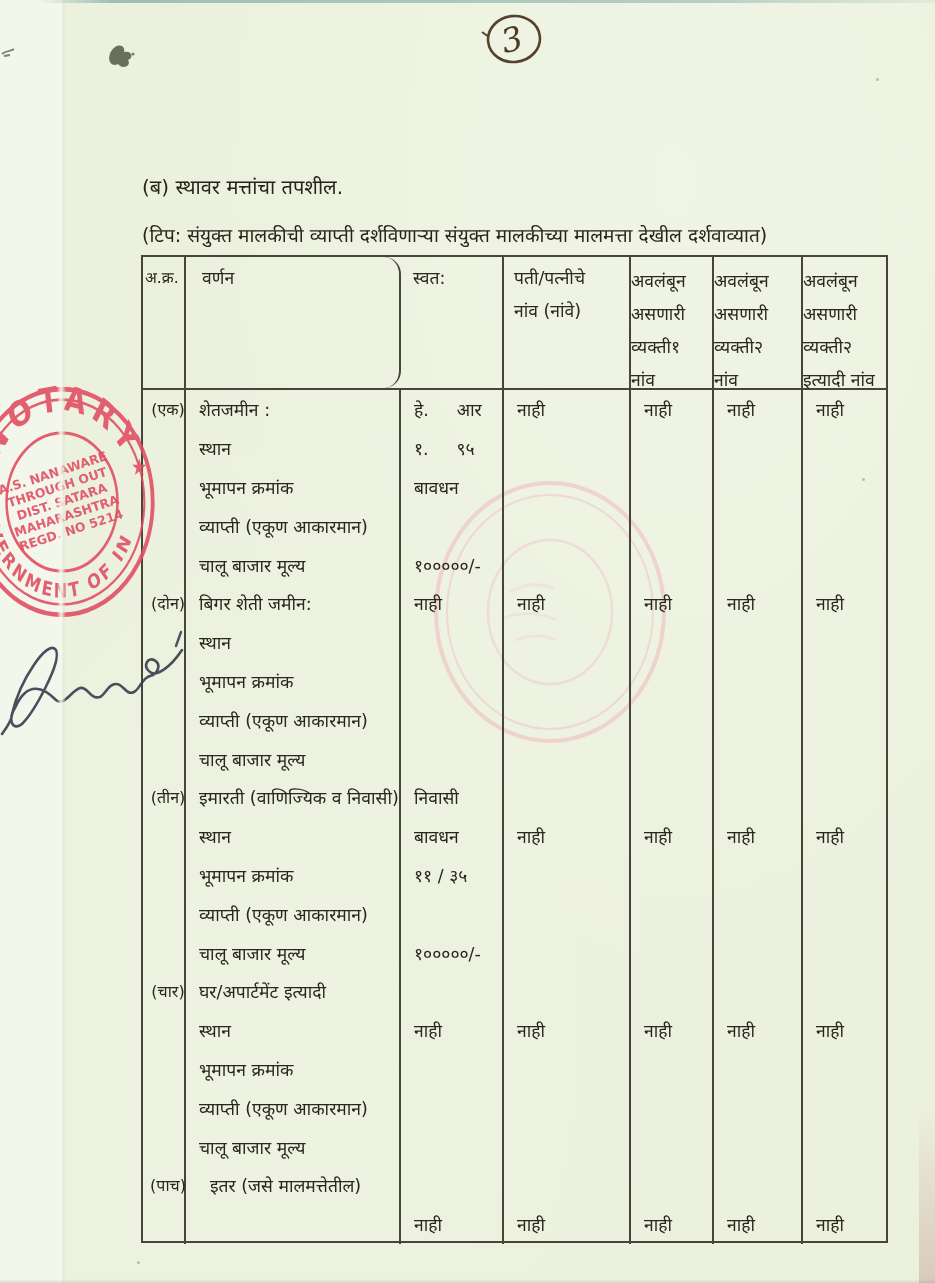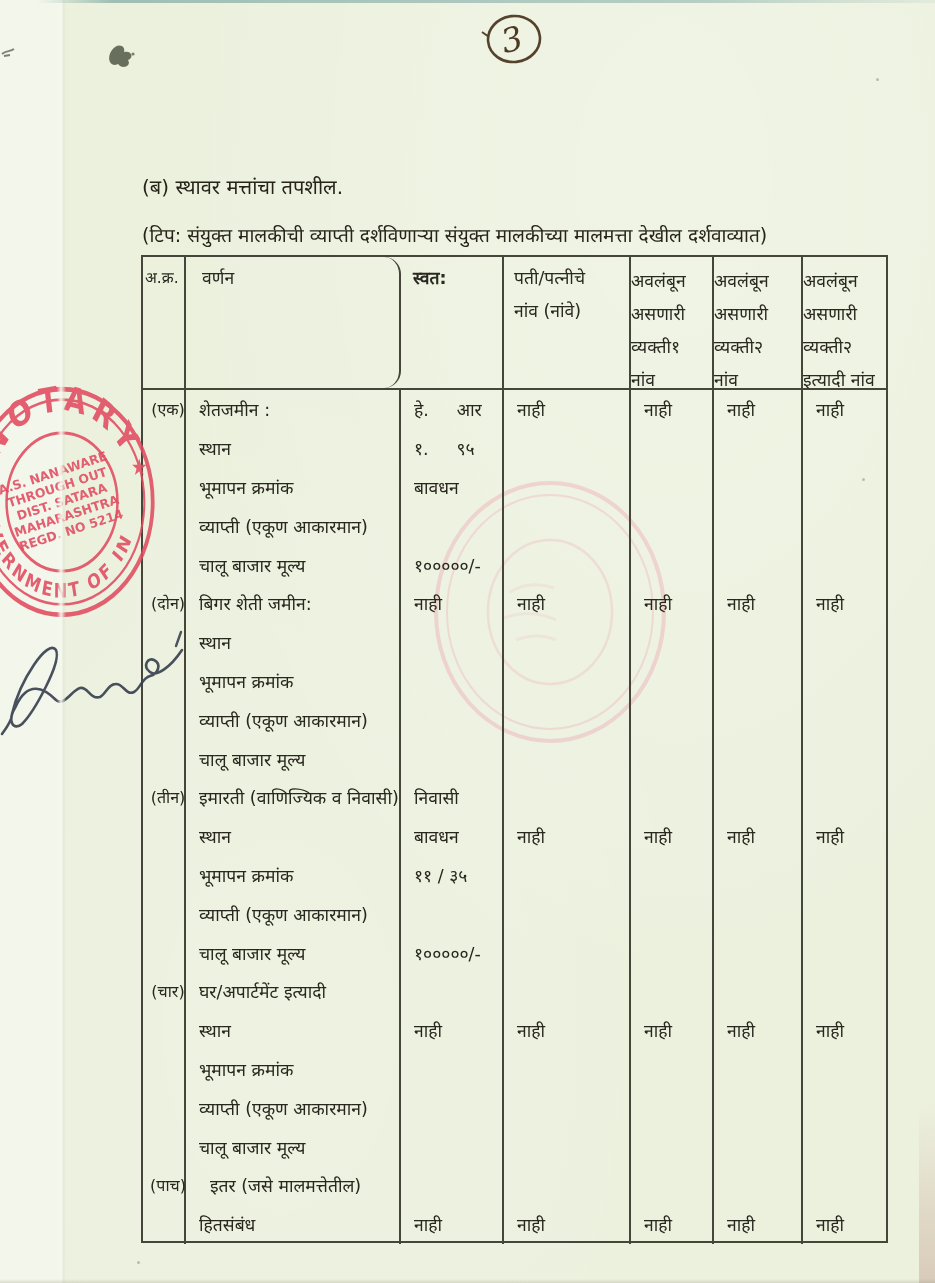--- a/index.html
+++ b/index.html
@@ -38,21 +38,21 @@
   .c1{width:43px;flex:none;}
   .c2{width:215px;flex:none;}
   .c3{width:103px;flex:none;}
   .c4{width:127px;flex:none;}
   .c5{width:83px;flex:none;}
   .c6{width:89px;flex:none;}
   .c7{flex:1;}
   .hc{font-size:17.5px;line-height:33px;padding-top:5px;white-space:pre-line;color:#2a2920;}
   .hc.c1{font-size:15.5px;padding-left:2px;}
   .hc.c2{padding-left:16px;border-radius:17px;}
-  .hc.c3{padding-left:12px;font-weight:bold;}
+  .hc.c3{padding-left:12px;}
   .hc.c4{padding-left:10px;}
   .hc.c5,.hc.c6,.hc.c7{padding-top:8px;}
   .ln{height:38.8px;display:flex;align-items:center;white-space:pre-wrap;font-size:17.5px;padding-left:13px;box-sizing:border-box;color:#28271d;}
   .c1 .ln{padding-left:9px;justify-content:center;font-size:16px;}
   .r5 .c2 .ln:first-child{padding-left:24px;}
   svg{position:absolute;}
   .z4{z-index:4;} .z0{z-index:0;}
 </style>
 </head>
 <body>
@@ -282,21 +282,20 @@
             <div class="ln"></div>
             <div class="ln"></div>
           </div>
       </div>
       <div class="trow r5">
         <div class="cell c1">
             <div class="ln">(पाच)</div>
           </div>
         <div class="cell c2">
             <div class="ln">इतर (जसे मालमत्तेतील)</div>
-            <div class="ln">हितसंबंध</div>
           </div>
         <div class="cell c3">
             <div class="ln"></div>
             <div class="ln">नाही</div>
           </div>
         <div class="cell c4">
             <div class="ln"></div>
             <div class="ln">नाही</div>
           </div>
         <div class="cell c5">

